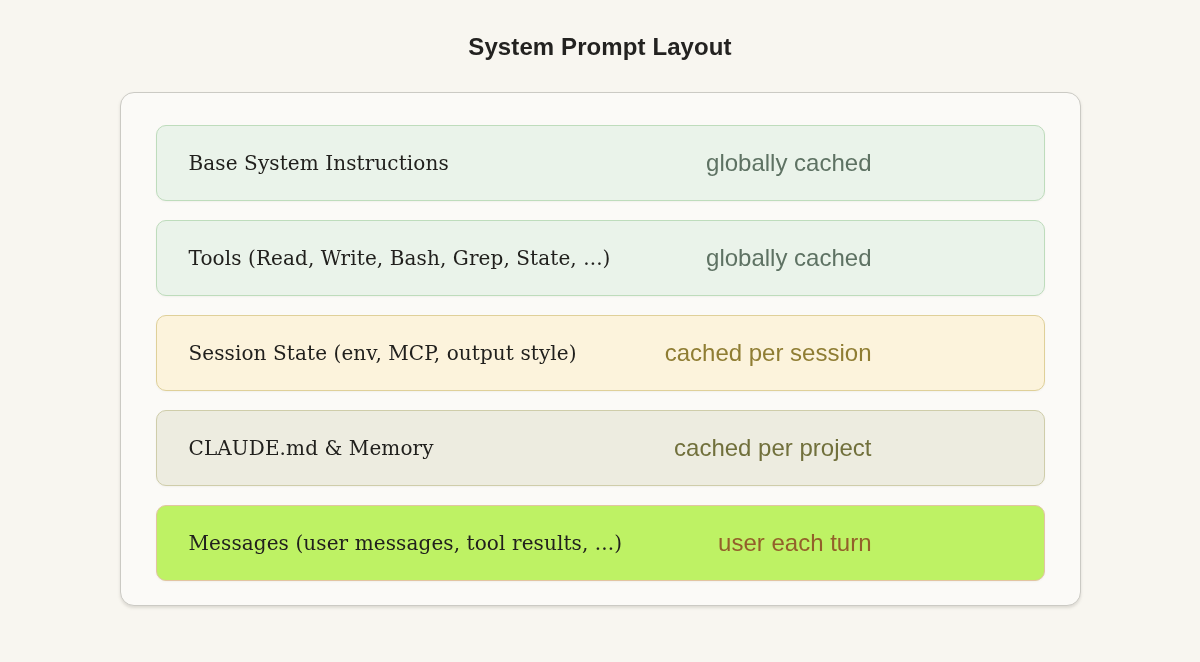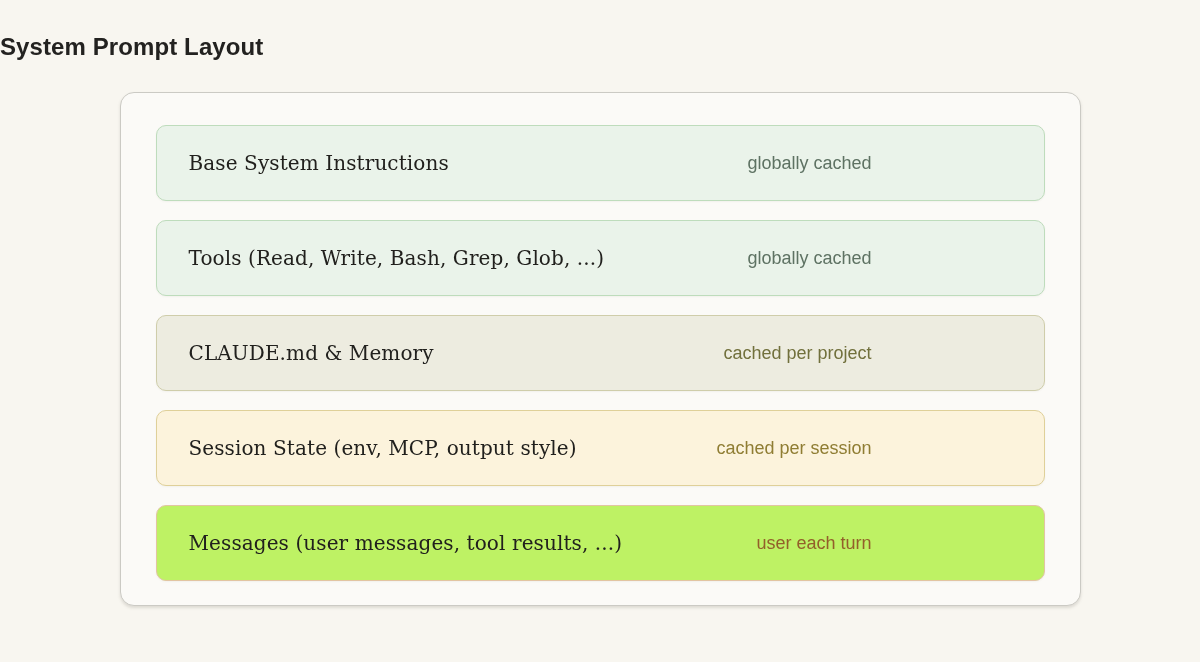--- a/index.html
+++ b/index.html
@@ -7,21 +7,21 @@
     padding: 0;
     width: 1200px;
     height: 662px;
     background: #F8F6F0;
     font-family: "Liberation Sans", sans-serif;
     overflow: hidden;
   }
   .page-title {
     margin: 32px auto 30px auto;
     width: 100%;
-    text-align: left;
+    text-align: center;
     font-size: 24px;
     line-height: 30px;
     font-weight: 700;
     color: #232220;
     letter-spacing: 0.1px;
   }
   .panel {
     box-sizing: border-box;
     width: 961px;
     margin: 0 auto;
@@ -47,21 +47,21 @@
   .layer-label {
     font-family: "DejaVu Serif", "Liberation Serif", serif;
     font-size: 20px;
     color: #21201D;
     letter-spacing: 0.1px;
     white-space: nowrap;
   }
   .cache-status {
     margin-left: auto;
     margin-right: 172px;
-    font-size: 18px;
+    font-size: 24px;
     white-space: nowrap;
   }
   .theme-green  { background: #EAF3EA; border-color: #BEDCBC; }
   .theme-green  .cache-status { color: #5E7263; }
   .theme-olive  { background: #EDECE0; border-color: #CFCDAA; }
   .theme-olive  .cache-status { color: #71703C; }
   .theme-amber  { background: #FCF3DC; border-color: #DFD099; }
   .theme-amber  .cache-status { color: #8F7D33; }
   .theme-orange { background: #bef264; border-color: #E2C5A2; }
   .theme-orange .cache-status { color: #935F2A; }
@@ -72,32 +72,32 @@
 <div class="page-title">System Prompt Layout</div>
 
 <div class="panel">
 
   <div class="layer-row theme-green">
     <span class="layer-label">Base System Instructions</span>
     <span class="cache-status">globally cached</span>
   </div>
 
   <div class="layer-row theme-green">
-    <span class="layer-label">Tools (Read, Write, Bash, Grep, Glob, ...)</span>
+    <span class="layer-label">Tools (Read, Write, Bash, Grep, State, ...)</span>
     <span class="cache-status">globally cached</span>
+  </div>
+
+  <div class="layer-row theme-amber">
+    <span class="layer-label">Session State (env, MCP, output style)</span>
+    <span class="cache-status">cached per session</span>
   </div>
 
   <div class="layer-row theme-olive">
     <span class="layer-label">CLAUDE.md &amp; Memory</span>
     <span class="cache-status">cached per project</span>
-  </div>
-
-  <div class="layer-row theme-amber">
-    <span class="layer-label">Session State (env, MCP, output style)</span>
-    <span class="cache-status">cached per session</span>
   </div>
 
   <div class="layer-row theme-orange">
     <span class="layer-label">Messages (user messages, tool results, ...)</span>
     <span class="cache-status">user each turn</span>
   </div>
 
 </div>
 
 </body></html>

